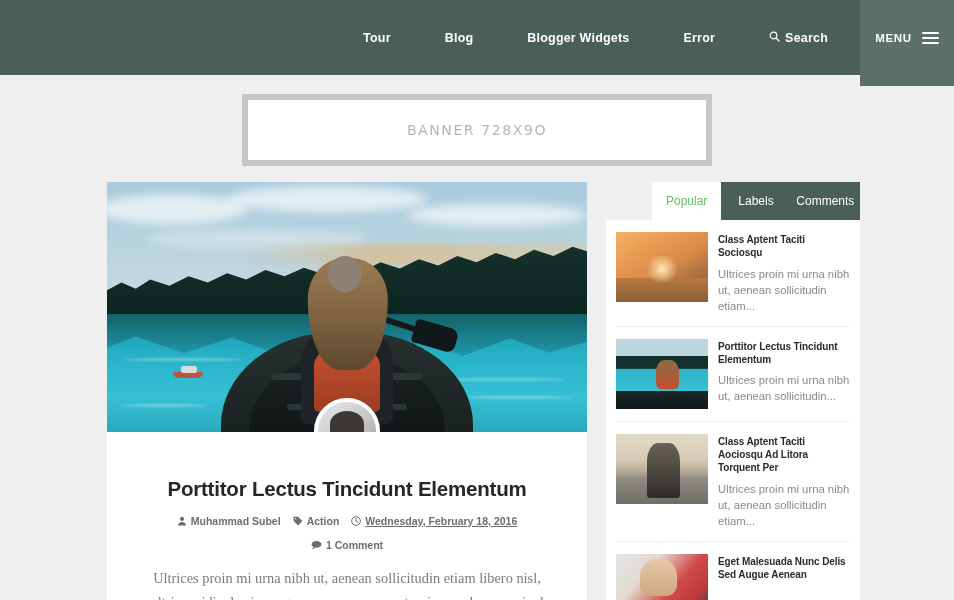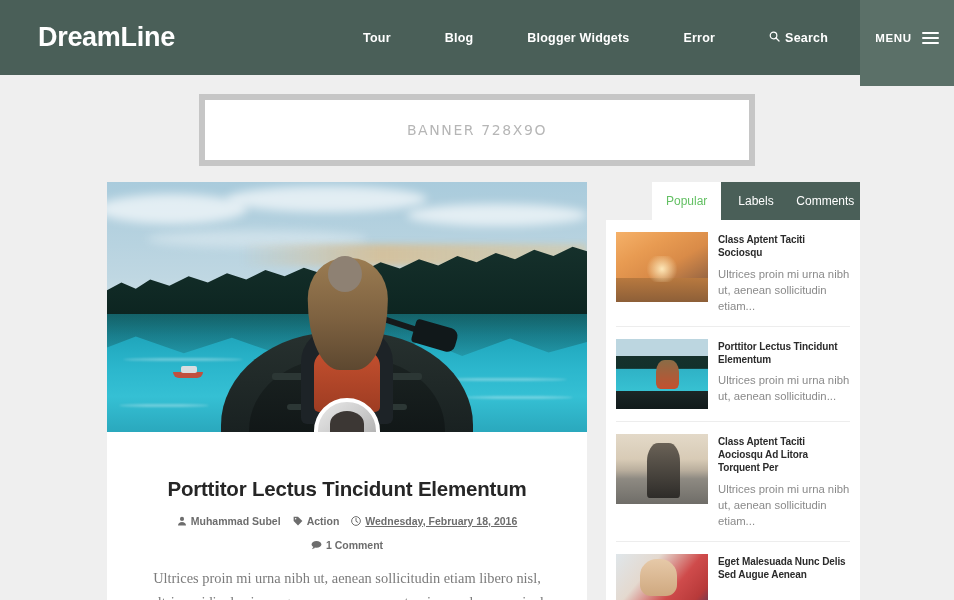--- a/index.html
+++ b/index.html
@@ -56,21 +56,21 @@
   .hamburger { width: 17px; display: flex; flex-direction: column; gap: 3px; }
   .hamburger i { display:block; height: 2px; background: #ffffff; border-radius: 1px; }
 
   
   #banner-wrap {
     width: 954px;
     display: flex; justify-content: center;
     padding-top: 19px;
   }
   #banner {
-    width: 556px; height: 72px;
+    width: 470px; height: 72px;
     border: 6px solid #c6c6c6;
     background: #ffffff;
     display: flex; align-items: center; justify-content: center;
   }
   #banner-label {
     color: #b6b6b6;
     font-size: 14px;
     letter-spacing: 1.6px;
     font-family: "DejaVu Sans", sans-serif;
   }
@@ -265,21 +265,20 @@
   }
   .widget-snippet {
     margin-top: 6px;
     font-size: 11.3px; color: #8a8a8a; line-height: 1.42;
   }
 </style>
 </head>
 <body>
 
 <div id="site-header">
-  <div id="logo">DreamLine</div>
 
   <div id="main-nav">
     <a class="nav-link">
       <span>Tour</span>
     </a>
     <a class="nav-link">
       <span>Blog</span>
     </a>
     <a class="nav-link">
       <span>Blogger Widgets</span>

